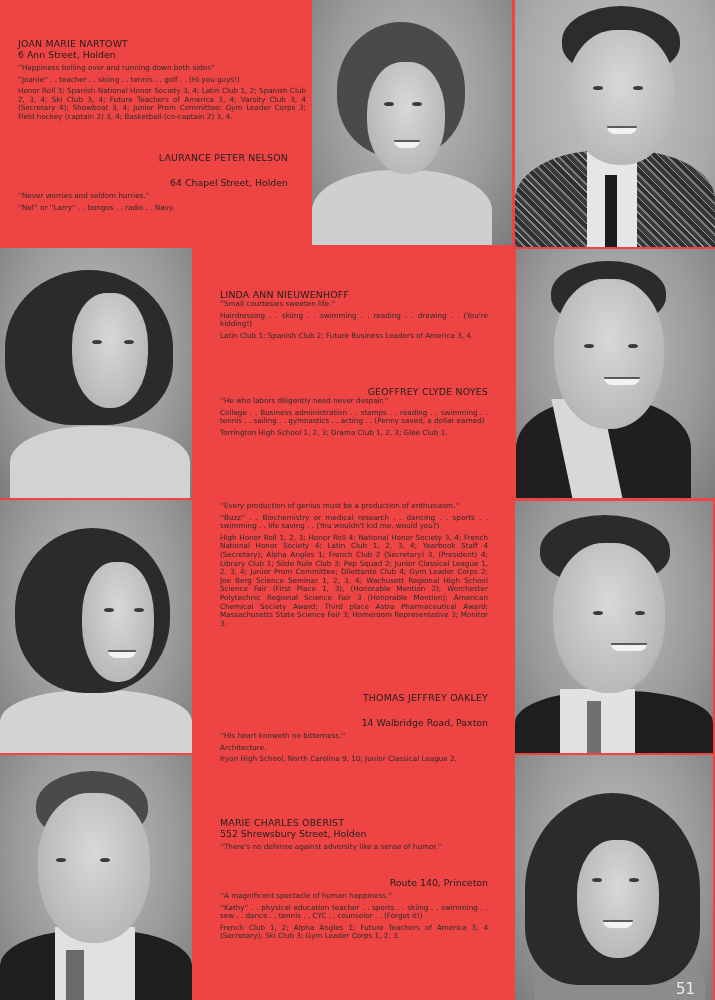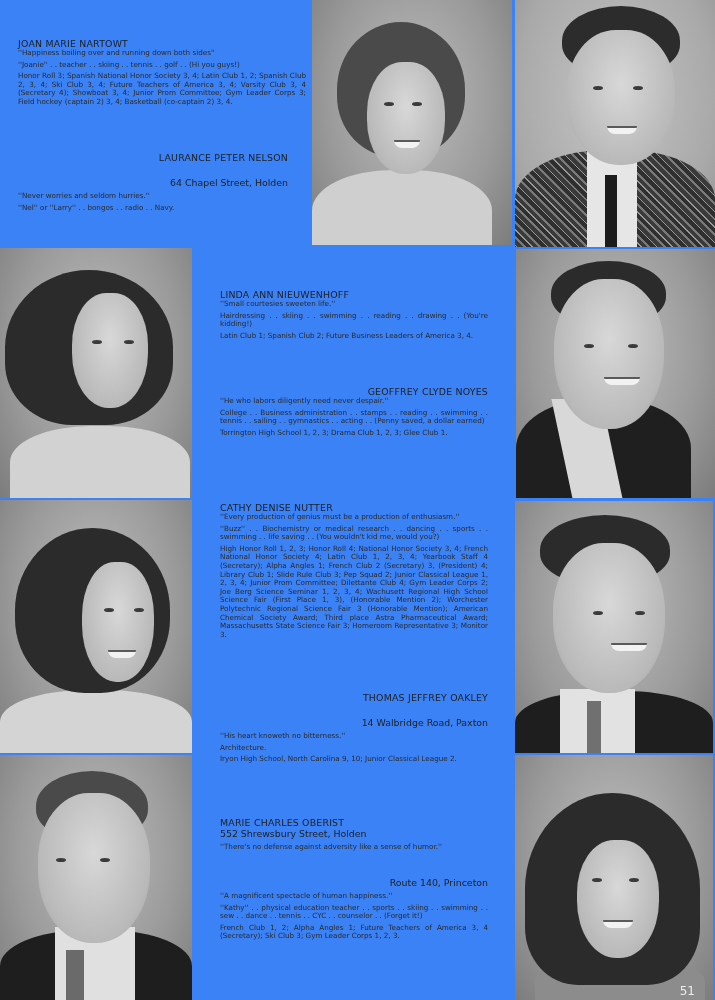--- a/index.html
+++ b/index.html
@@ -2,21 +2,21 @@
 <html><head>
 <meta charset="utf-8">
 <style>
   html, body { margin: 0; padding: 0; }
   body {
     width: 715px; height: 1000px; position: relative; overflow: hidden;
     background: #dcdcdc;
     font-family: "DejaVu Sans", sans-serif;
     color: #2a2a2a;
   }
-  .page { position: absolute; left: 0; top: 0; width: 715px; height: 1000px; background: #3b82f6; }
+  .page { position: absolute; left: 0; top: 0; width: 715px; height: 1000px; background: #ef4444; }
   .photo {
     position: absolute; overflow: hidden;
     background: radial-gradient(ellipse at 50% 40%, #bdbdbd 0%, #9a9a9a 60%, #7c7c7c 100%);
   }
   .photo .hair {
     position: absolute; border-radius: 50% 50% 45% 45%;
     background: #2b2b2b;
   }
   .photo .face {
     position: absolute; border-radius: 45% 45% 48% 48%;
@@ -25,29 +25,30 @@
   .photo .torso {
     position: absolute; border-radius: 45% 45% 0 0;
   }
   .photo .eye { position:absolute; width:10px; height:4px; background:#3a3a3a; border-radius:50%; }
   .photo .mouth { position:absolute; height:6px; background:#f2f2f2; border-radius:0 0 8px 8px; border-top:2px solid #5a5a5a;}
   .entry { position: absolute; font-size: 7.2px; line-height: 8.6px; }
   .name { font-size: 9.4px; line-height: 11px; letter-spacing: 0.2px; color: #1e1e1e; }
   .addr { font-size: 9.4px; line-height: 11px; color: #1e1e1e; margin-bottom: 4px; }
   .right { text-align: right; margin-top: 14px; }
   .quote, .interests, .activities { margin-bottom: 3px; text-align: justify; }
-  .pagenum { position: absolute; right: 20px; bottom: 2px; font-size: 12px; color: #ececec; }
+  .pagenum { position: absolute; right: 20px; bottom: 2px; font-size: 15px; color: #ececec; }
 </style>
 </head>
 <body>
 
 <div class="page">
 
   <div class="entry" style="left:18px; top:38px; width:288px;">
     <div class="name">JOAN MARIE NARTOWT</div>
+    <div class="addr">6 Ann Street, Holden</div>
     <div class="quote">''Happiness boiling over and running down both sides''</div>
     <div class="interests">''Joanie'' . . teacher . . skiing . . tennis . . golf . . (Hi you guys!)</div>
     <div class="activities">Honor Roll 3; Spanish National Honor Society 3, 4; Latin Club 1, 2; Spanish Club 2, 3, 4; Ski Club 3, 4; Future Teachers of America 3, 4; Varsity Club 3, 4 (Secretary 4); Showboat 3, 4; Junior Prom Committee; Gym Leader Corps 3; Field hockey (captain 2) 3, 4; Basketball (co-captain 2) 3, 4.</div>
   </div>
 
   <div class="entry" style="left:18px; top:138px; width:270px;">
     <div class="name right">LAURANCE PETER NELSON</div>
     <div class="addr right">64 Chapel Street, Holden</div>
     <div class="quote">''Never worries and seldom hurries.''</div>
     <div class="interests">''Nel'' or ''Larry'' . . bongos . . radio . . Navy.</div>
@@ -108,21 +109,20 @@
   <div class="photo" style="left:0; top:500px; width:192px; height:253px;" title="Portrait of Cathy Denise Nutter">
     <div class="torso" style="left:0; top:190px; width:192px; height:70px; background:#d4d4d4;"></div>
     <div class="hair" style="left:15px; top:28px; width:155px; height:165px;"></div>
     <div class="face" style="left:82px; top:62px; width:72px; height:120px;"></div>
     <div class="eye" style="left:104px; top:108px;"></div>
     <div class="eye" style="left:134px; top:108px;"></div>
     <div class="mouth" style="left:108px; top:150px; width:28px;"></div>
   </div>
 
   <div class="entry" style="left:220px; top:502px; width:268px;">
-    <div class="name">CATHY DENISE NUTTER</div>
     <div class="quote">''Every production of genius must be a production of enthusiasm.''</div>
     <div class="interests">''Buzz'' . . Biochemistry or medical research . . dancing . . sports . . swimming . . life saving . . (You wouldn't kid me, would you?)</div>
     <div class="activities">High Honor Roll 1, 2, 3; Honor Roll 4; National Honor Society 3, 4; French National Honor Society 4; Latin Club 1, 2, 3, 4; Yearbook Staff 4 (Secretary); Alpha Angles 1; French Club 2 (Secretary) 3, (President) 4; Library Club 1; Slide Rule Club 3; Pep Squad 2; Junior Classical League 1, 2, 3, 4; Junior Prom Committee; Dilettante Club 4; Gym Leader Corps 2; Joe Berg Science Seminar 1, 2, 3, 4; Wachusett Regional High School Science Fair (First Place 1, 3), (Honorable Mention 2); Worchester Polytechnic Regional Science Fair 3 (Honorable Mention); American Chemical Society Award; Third place Astra Pharmaceutical Award; Massachusetts State Science Fair 3; Homeroom Representative 3; Monitor 3.</div>
   </div>
 
   <div class="entry" style="left:220px; top:678px; width:268px;">
     <div class="name right">THOMAS JEFFREY OAKLEY</div>
     <div class="addr right">14 Walbridge Road, Paxton</div>
     <div class="quote">''His heart knoweth no bitterness.''</div>
     <div class="interests">Architecture.</div>

